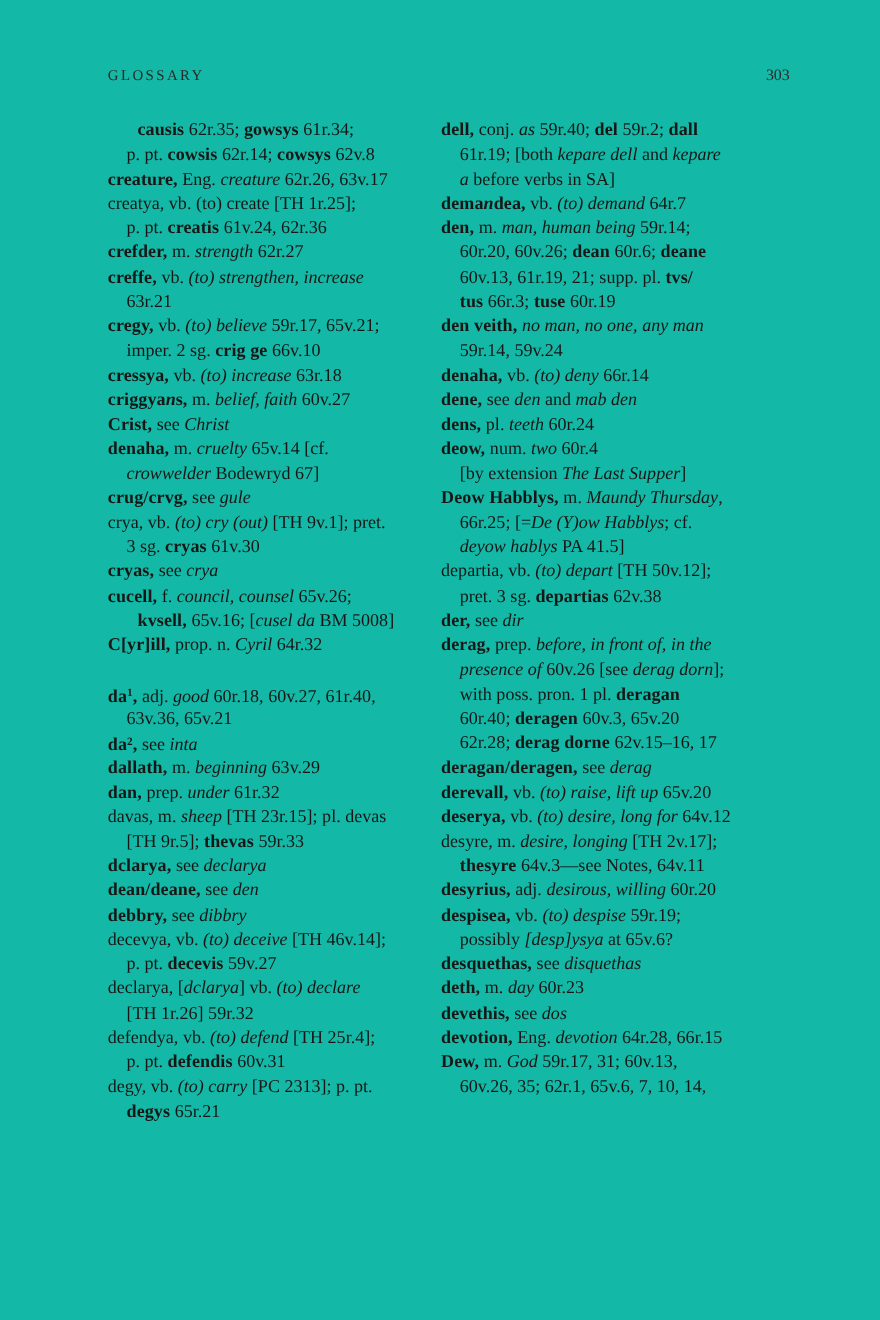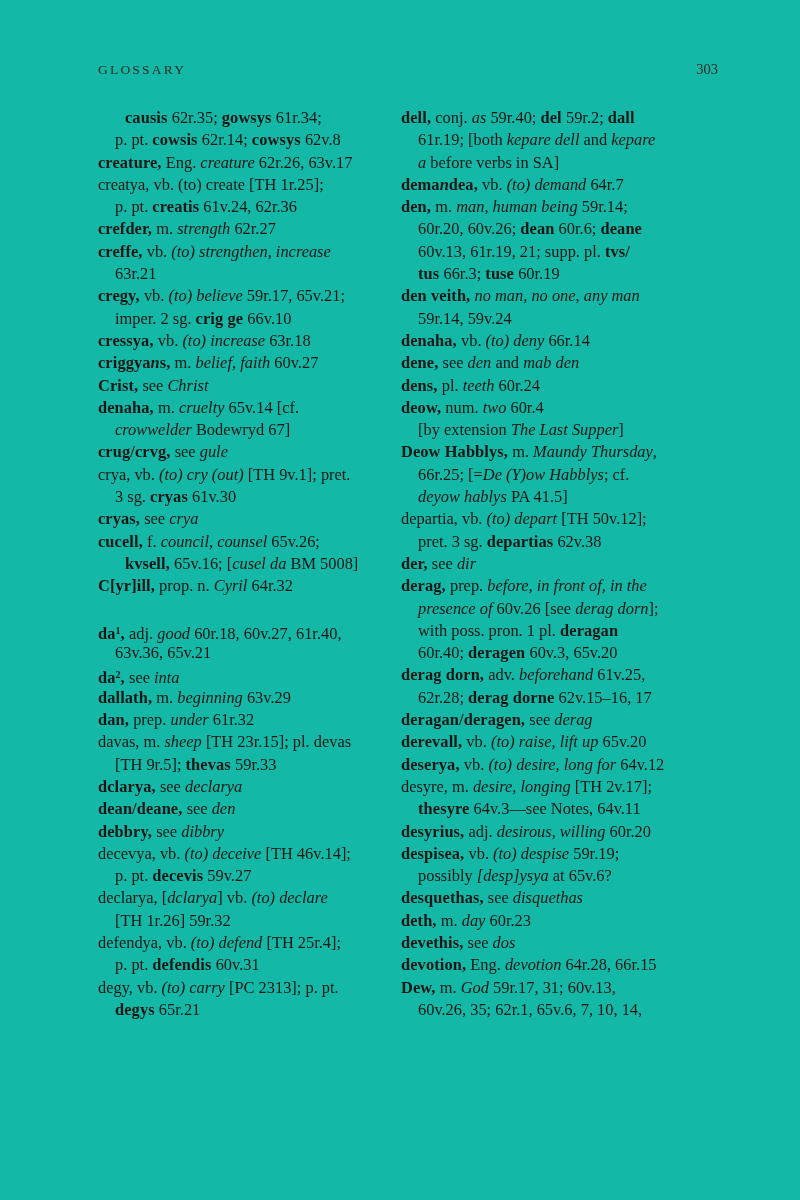--- a/index.html
+++ b/index.html
@@ -127,21 +127,20 @@
       <div class="line ind0"><span class="run-b">Deow Habblys, </span><span class="run-r">m. </span><span class="run-i">Maundy Thursday</span><span class="run-r">,</span></div>
       <div class="line ind1"><span class="run-r">66r.25; [=</span><span class="run-i">De (Y)ow Habblys</span><span class="run-r">; cf.</span></div>
       <div class="line ind1"><span class="run-i">deyow hablys </span><span class="run-r">PA 41.5]</span></div>
       <div class="line ind0"><span class="run-r">departia, vb. </span><span class="run-i">(to) depart </span><span class="run-r">[TH 50v.12];</span></div>
       <div class="line ind1"><span class="run-r">pret. 3 sg. </span><span class="run-b">departias </span><span class="run-r">62v.38</span></div>
       <div class="line ind0"><span class="run-b">der, </span><span class="run-r">see </span><span class="run-i">dir</span></div>
       <div class="line ind0"><span class="run-b">derag, </span><span class="run-r">prep. </span><span class="run-i">before, in front of, in the</span></div>
       <div class="line ind1"><span class="run-i">presence of </span><span class="run-r">60v.26 [see </span><span class="run-i">derag dorn</span><span class="run-r">];</span></div>
       <div class="line ind1"><span class="run-r">with poss. pron. 1 pl. </span><span class="run-b">deragan</span></div>
       <div class="line ind1"><span class="run-r">60r.40; </span><span class="run-b">deragen </span><span class="run-r">60v.3, 65v.20</span></div>
-      <div class="line ind0"><span class="run-b">derag dorn, </span><span class="run-r">adv. </span><span class="run-i">beforehand </span><span class="run-r">61v.25,</span></div>
       <div class="line ind1"><span class="run-r">62r.28; </span><span class="run-b">derag dorne </span><span class="run-r">62v.15–16, 17</span></div>
       <div class="line ind0"><span class="run-b">deragan/deragen, </span><span class="run-r">see </span><span class="run-i">derag</span></div>
       <div class="line ind0"><span class="run-b">derevall, </span><span class="run-r">vb. </span><span class="run-i">(to) raise, lift up </span><span class="run-r">65v.20</span></div>
       <div class="line ind0"><span class="run-b">deserya, </span><span class="run-r">vb. </span><span class="run-i">(to) desire, long for </span><span class="run-r">64v.12</span></div>
       <div class="line ind0"><span class="run-r">desyre, m. </span><span class="run-i">desire, longing </span><span class="run-r">[TH 2v.17];</span></div>
       <div class="line ind1"><span class="run-b">thesyre </span><span class="run-r">64v.3—see Notes, 64v.11</span></div>
       <div class="line ind0"><span class="run-b">desyrius, </span><span class="run-r">adj. </span><span class="run-i">desirous, willing </span><span class="run-r">60r.20</span></div>
       <div class="line ind0"><span class="run-b">despisea, </span><span class="run-r">vb. </span><span class="run-i">(to) despise </span><span class="run-r">59r.19;</span></div>
       <div class="line ind1"><span class="run-r">possibly </span><span class="run-i">[desp]ysya </span><span class="run-r">at 65v.6?</span></div>
       <div class="line ind0"><span class="run-b">desquethas, </span><span class="run-r">see </span><span class="run-i">disquethas</span></div>

